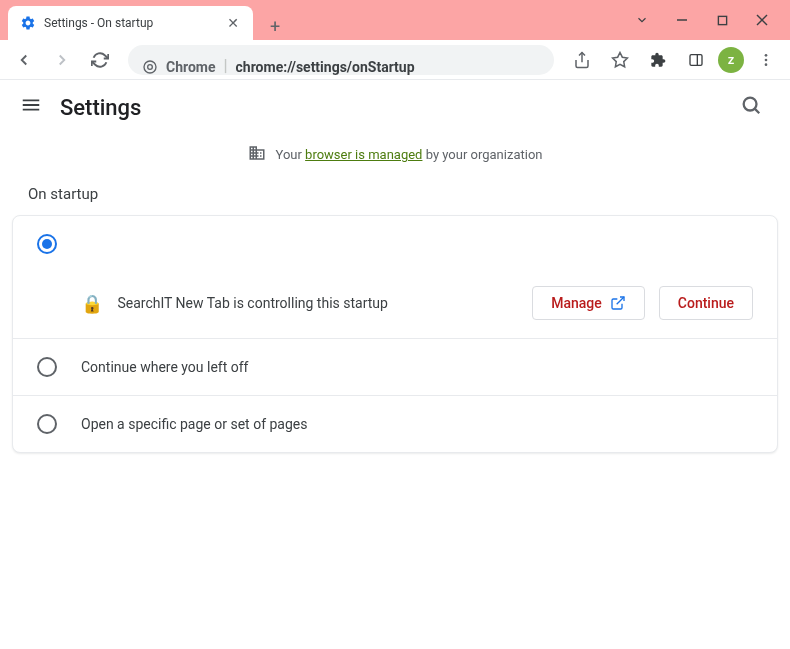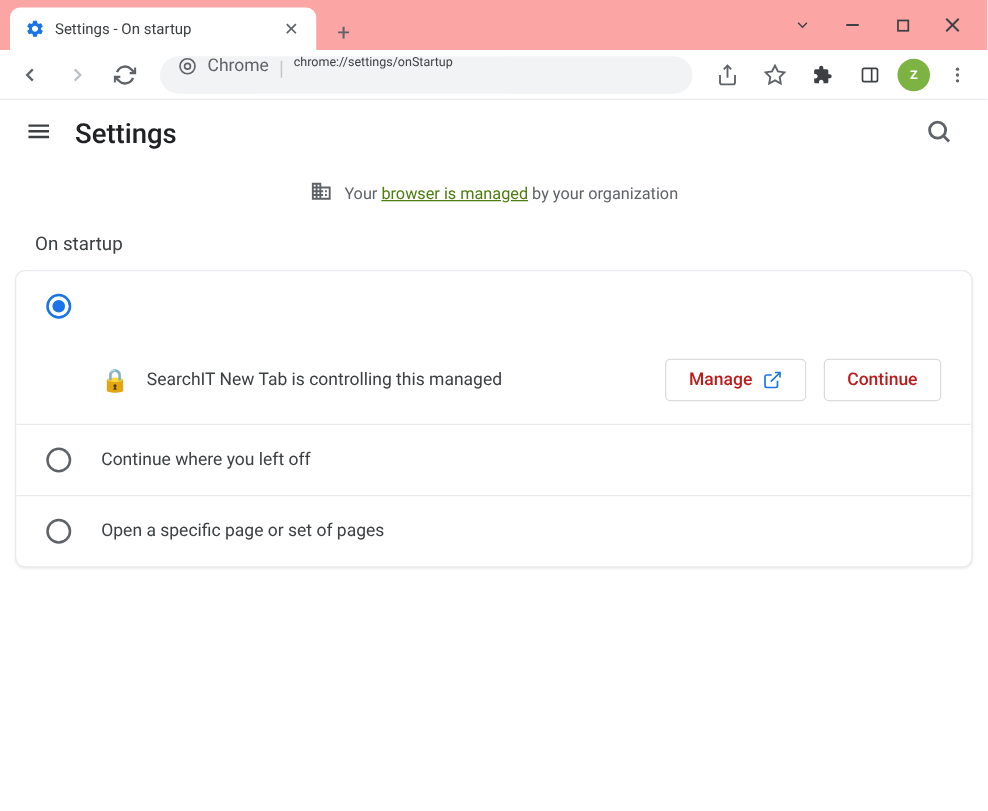--- a/index.html
+++ b/index.html
@@ -12,25 +12,25 @@
 .tab-title { font-size: 12px; color: #3c4043; flex: 1; white-space: nowrap; overflow: hidden; }
 .tab-close { color: #5f6368; cursor: pointer; font-size: 14px; width: 16px; text-align: center; }
 .new-tab { width: 28px; height: 28px; display: flex; align-items: center; justify-content: center; color: #5f6368; font-size: 18px; margin-left: 8px; cursor: pointer; }
 .win-controls { margin-left: auto; display: flex; gap: 24px; padding-right: 20px; align-items: center; height: 40px; }
 .win-btn { width: 16px; height: 16px; display: flex; align-items: center; justify-content: center; color: #3c4043; cursor: pointer; }
 
 
 .toolbar { height: 40px; display: flex; align-items: center; padding: 0 8px; gap: 6px; background: #fff; border-bottom: 1px solid #e8eaed; }
 .nav-btn { width: 32px; height: 32px; display: flex; align-items: center; justify-content: center; color: #5f6368; border-radius: 50%; cursor: pointer; }
 .nav-btn.disabled { color: #bdc1c6; }
-.omnibox { flex: 1; height: 30px; background: #f1f3f4; border-radius: 15px; display: flex; align-items: flex-start; padding: 0 14px; gap: 8px; margin: 0 6px; }
+.omnibox { flex: 1; height: 30px; background: #f1f3f4; border-radius: 15px; display: flex; align-items: flex-end; padding: 0 14px; gap: 8px; margin: 0 6px; font-weight: bold; }
 .omnibox-icon { color: #5f6368; display: flex; align-items: center; }
 .omnibox-prefix { color: #5f6368; font-size: 14px; }
 .omnibox-sep { color: #c4c7c5; }
-.omnibox-url { color: #3c4043; font-size: 10px; }
+.omnibox-url { color: #3c4043; font-size: 14px; }
 .avatar { width: 26px; height: 26px; border-radius: 50%; background: #7cb342; color: #fff; display: flex; align-items: center; justify-content: center; font-size: 13px; font-weight: 500; }
 
 
 .content { padding: 0; }
 .settings-header { display: flex; align-items: center; padding: 14px 20px; gap: 18px; }
 .hamburger { cursor: pointer; color: #3c4043; }
 .settings-title { font-size: 22px; font-weight: 500; color: #202124; flex: 1; }
 .search-btn { cursor: pointer; color: #5f6368; margin-right: 8px; }
 
 .managed-banner { display: flex; justify-content: center; align-items: center; gap: 10px; padding: 10px 0 20px; color: #5f6368; font-size: 13px; }
@@ -176,21 +176,21 @@
   </div>
 
   <div class="section-title">On startup</div>
 
   <div class="card">
     <div class="radio-row">
       <div class="radio selected"></div>
     </div>
     <div class="notice-row">
       <span class="lock-icon">🔒</span>
-      <span class="notice-text">SearchIT New Tab is controlling this managed</span>
+      <span class="notice-text">SearchIT New Tab is controlling this startup</span>
       <button class="action-btn">
         <span>Manage</span>
         <svg class="launch-icon" viewBox="0 0 24 24" fill="none" stroke="#1a73e8" stroke-width="2">
             <path d="M18 13v6a2 2 0 0 1-2 2H5a2 2 0 0 1-2-2V8a2 2 0 0 1 2-2h6"></path>
             <polyline points="15 3 21 3 21 9"></polyline>
             <line x1="10" y1="14" x2="21" y2="3"></line>
           </svg>
       </button>
       <button class="action-btn">
         <span>Continue</span>

